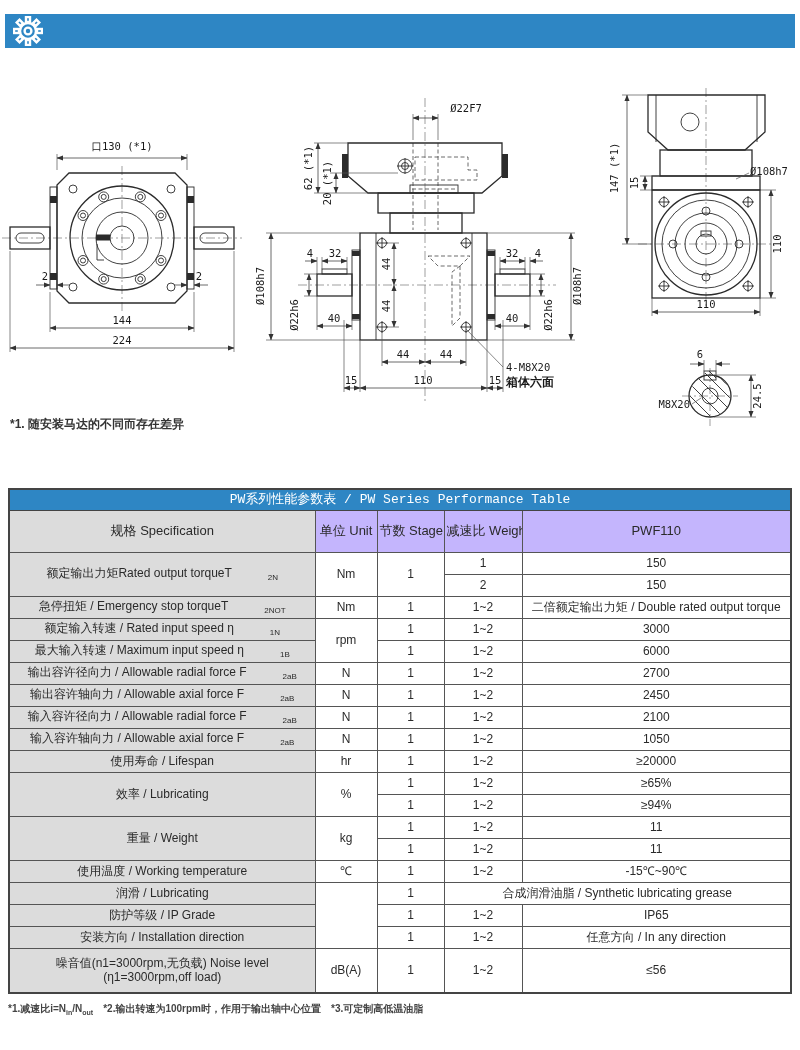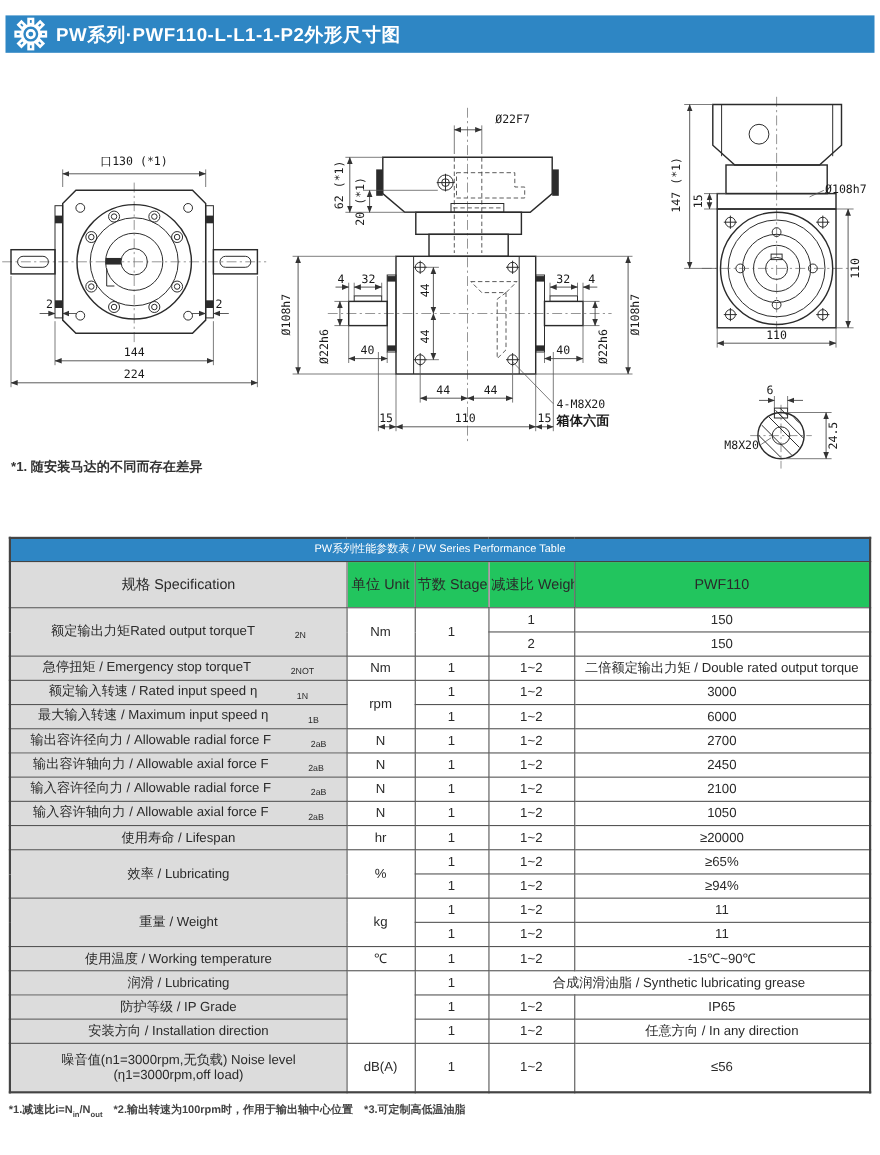--- a/index.html
+++ b/index.html
@@ -24,22 +24,22 @@
   .dtx{font:10.5px "DejaVu Sans Mono",monospace;fill:#1a1a1a;}
   .cjk{font:bold 12px "Liberation Sans",sans-serif;fill:#1a1a1a;}
 
   .note1{position:absolute;top:416px;left:10px;font-size:12px;color:#333;font-weight:bold;}
 
   
   .ptable{position:absolute;top:488px;left:8px;width:784px;border-collapse:collapse;table-layout:fixed;
     font-size:12px;color:#2a2a2a;}
   .ptable td,.ptable th{border:1px solid #555;text-align:center;vertical-align:middle;
     padding:0 2px;height:21px;line-height:1.15;overflow:hidden;white-space:nowrap;}
-  .ptable tr.ttl td{background:#2e86c4;color:#fff;font-size:10px;height:20px;border:1px solid #444;}
-  .ptable th{font-weight:normal;font-size:13px;height:41px;background:#22c55e;}
+  .ptable tr.ttl td{background:#2e86c4;color:#fff;font-size:13px;height:20px;border:1px solid #444;font-family:Liberation Mono, monospace;}
+  .ptable th{font-weight:normal;font-size:13px;height:41px;background:#c4b5fd;}
   .ptable th.spec,.ptable td.spec{background:#dcdcdc;margin-top:37px;}
   .ptable tr.tall td{height:43px;white-space:normal;}
   .ptable{border:2px solid #444;}
   .ptable sub{font-size:8px;padding-left:36px;}
 
   .footnote{position:absolute;top:1002px;left:8px;font-size:10px;color:#444;font-weight:bold;white-space:pre-wrap;}
   .footnote sub{font-size:7px;}
 </style>
 </head>
 <body>
@@ -56,21 +56,20 @@
           <rect x="13" y="1" width="4" height="5"></rect>
             <rect x="13" y="24" width="4" height="5"></rect>
           <rect x="1" y="13" width="5" height="4"></rect>
             <rect x="24" y="13" width="5" height="4"></rect>
         </g>
       </g>
       <circle cx="15" cy="15" r="8"></circle>
       <circle cx="15" cy="15" r="3.4"></circle>
     </g>
   </svg>
-  <span class="ttl-txt">PW系列·PWF110-L-L1-1-P2外形尺寸图</span>
 </div>
 
 <svg class="drawings" viewBox="0 0 800 350">
   <defs>
     <marker id="ar" viewBox="0 0 10 10" refX="9.5" refY="5" markerWidth="8" markerHeight="8" orient="auto-start-reverse">
       <path d="M0,1 L10,5 L0,9 Z" fill="#333"></path>
     </marker>
     <clipPath id="dc">
         <circle cx="710" cy="316" r="20"></circle>
       </clipPath>

